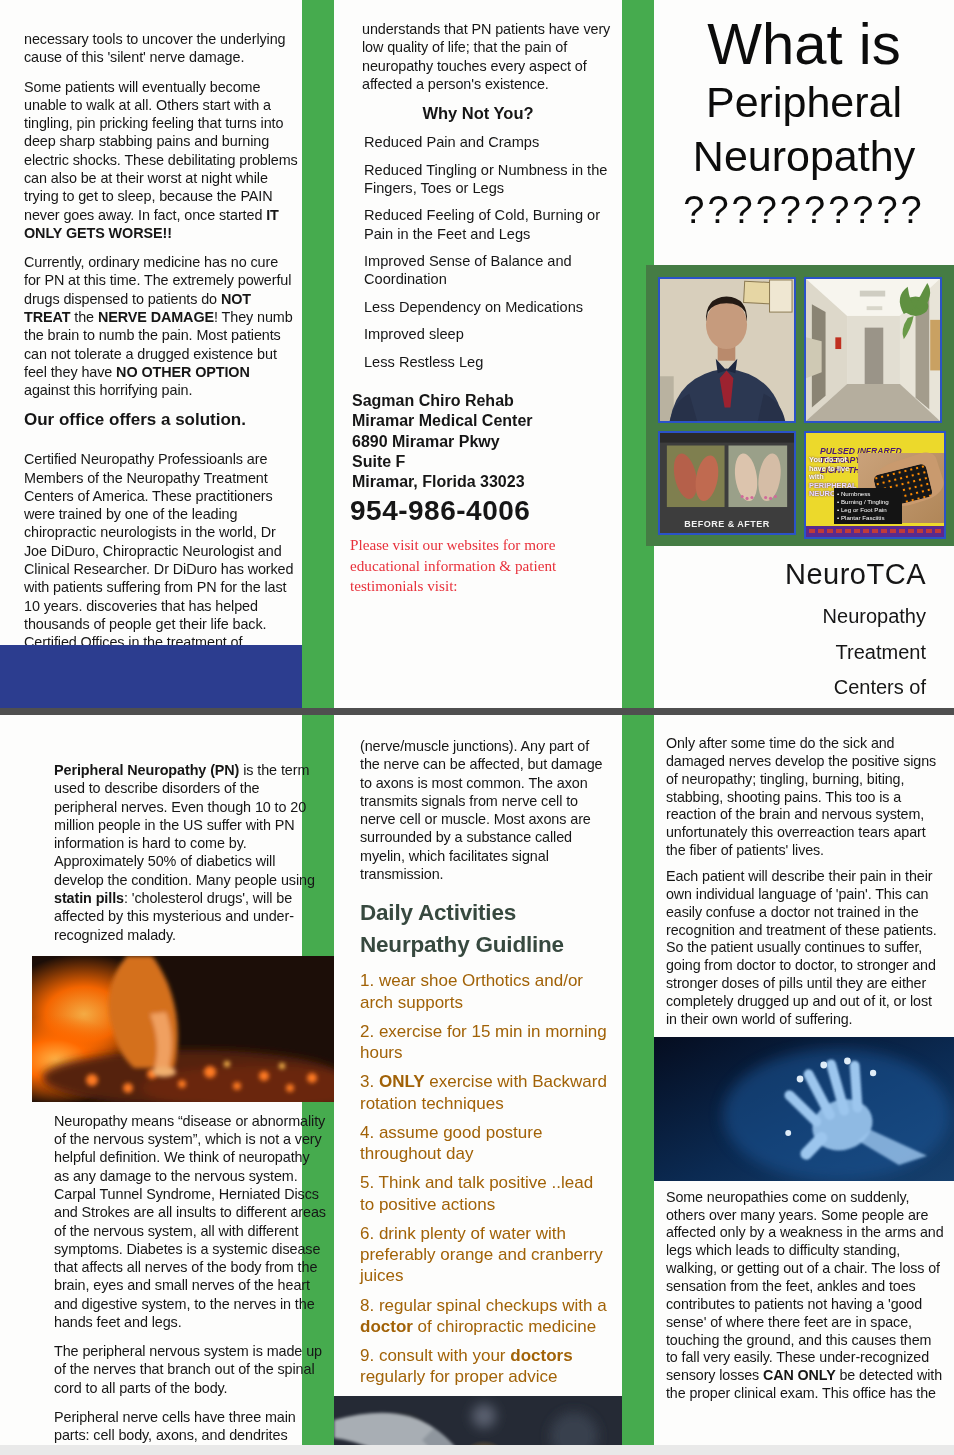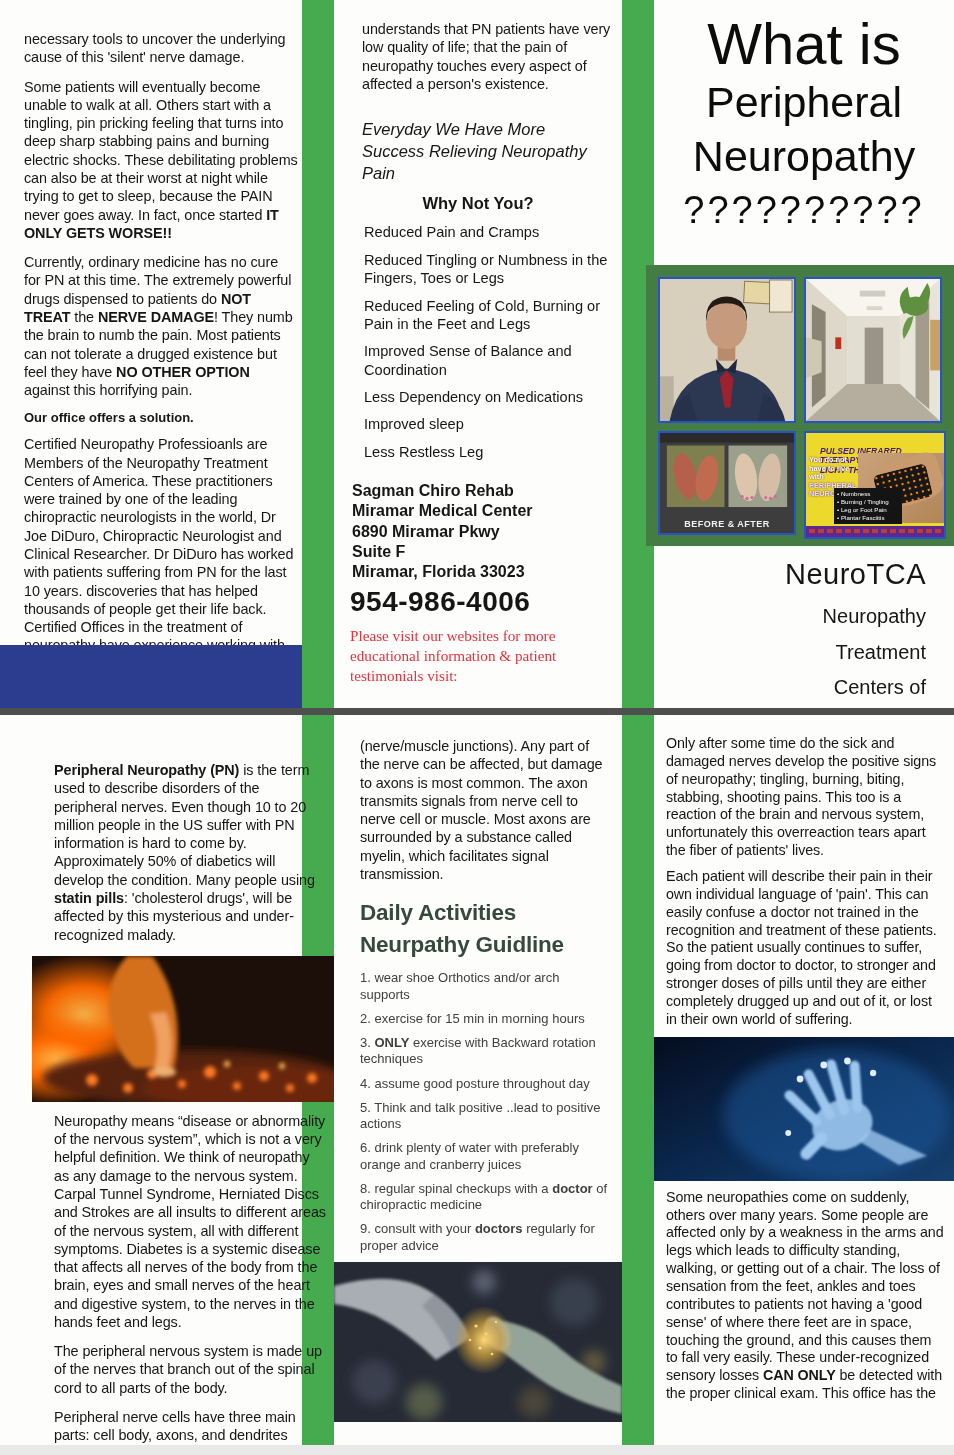--- a/index.html
+++ b/index.html
@@ -14,21 +14,21 @@
   .col{position:absolute;overflow:hidden;}
   .col-tl{left:0;top:0;width:302px;height:645px;padding:30px 4px 0 24px;box-sizing:border-box;}
   .col-tm{left:334px;top:0;width:288px;height:708px;padding:20px 10px 0 28px;box-sizing:border-box;}
   .col-tr{left:654px;top:0;width:300px;height:708px;}
   .col-bl{left:0;top:715px;width:302px;height:740px;padding:46px 8px 0 22px;box-sizing:border-box;margin-left:32px;}
   .col-bm{left:334px;top:715px;width:288px;height:740px;padding:22px 14px 0 26px;box-sizing:border-box;}
   .col-br{left:654px;top:715px;width:300px;height:740px;padding:20px 8px 0 12px;box-sizing:border-box;}
   
   .col p{margin:0 0 11px 0;font-size:14.4px;line-height:1.27;letter-spacing:-0.1px;}
   .col-br p{margin-bottom:8px;font-size:14.3px;line-height:1.25;}
-  .solution-h{font-size:13px;font-weight:bold;margin:2px 0 10px 0;}
+  .solution-h{font-size:17px;font-weight:bold;margin:2px 0 20px 0;}
   
   .italic-h{font-style:italic;font-size:16.5px;line-height:1.32;margin:26px 0 10px 0;}
   .why-not{font-weight:bold;font-size:16.5px;text-align:center;margin:10px 18px 10px 0;}
   .benefit{font-size:14.6px;line-height:1.26;margin:0 0 9px 2px;}
   .address{font-weight:bold;font-size:16px;line-height:1.27;margin:20px 0 0 -10px;}
   .phone{font-weight:bold;font-size:28px;letter-spacing:.5px;margin:3px 0 8px -12px;}
   .red-note{font-family:"Liberation Serif",serif;color:#e8303a;font-size:15.2px;line-height:1.32;margin-left:-12px;}
   
   .title-wrap{padding-top:12px;text-align:center;color:#0c0c0c;}
   .t1{font-size:58px;line-height:1.1;}
@@ -52,21 +52,21 @@
           text-shadow:0 0 2px #4a1878;}
   .ad-sub b{color:#e9dcff;}
   .ad-box{position:absolute;left:28px;bottom:13px;width:62px;background:#141414;color:#fff;font-size:6.2px;line-height:1.3;padding:2px 3px;}
   .ad-strip{position:absolute;left:0;right:0;bottom:0;height:11px;background:#5a2a8e;
             background-image:repeating-linear-gradient(90deg,transparent 0 3px,#c03a3a 3px 9px);background-size:100% 4px;background-position:0 3px;background-repeat:no-repeat;}
   .brand-block{position:absolute;left:0;top:558px;width:272px;text-align:right;}
   .brand-name{font-size:29px;letter-spacing:.5px;margin-bottom:8px;}
   .brand-line{font-size:20px;line-height:1.78;}
   
   .dg-head{color:#37493f;font-weight:bold;font-size:22.5px;line-height:1.4;margin:14px 0 10px 0;letter-spacing:-0.2px;}
-  .gl{font-size:13px;color:#404040;line-height:1.25;margin-bottom:8px;}
+  .gl{font-size:17px;color:#a16207;line-height:1.25;margin-bottom:8px;}
   
   .img-flow{position:relative;overflow:hidden;}
   .img-coals{height:146px;margin:12px -8px 10px -22px;}
   .img-neuron{height:160px;margin:8px -14px 0 -26px;}
   .img-hand{height:144px;margin:8px -8px 8px -12px;}
   .img-flow svg{display:block;width:100%;height:100%;}
   b{font-weight:bold;}
 </style>
 </head>
 <body>
@@ -81,21 +81,20 @@
   <div class="col col-tl">
     <p>necessary tools to uncover the underlying cause of this 'silent' nerve damage.</p>
     <p><span>Some patients will eventually become unable to walk at all. Others start with a tingling, pin pricking feeling that turns into deep sharp stabbing pains and burning electric shocks. These debilitating problems can also be at their worst at night while trying to get to sleep, because the PAIN never goes away. In fact, once started </span><b>IT ONLY GETS WORSE!!</b></p>
     <p><span>Currently, ordinary medicine has no cure for PN at this time.  The extremely powerful drugs dispensed to patients do </span><b>NOT TREAT</b><span> the </span><b>NERVE DAMAGE</b><span>! They numb the brain to numb the pain. Most patients can not tolerate a drugged existence but feel they have </span><b>NO OTHER OPTION</b><span> against this horrifying pain.</span></p>
     <div class="solution-h">Our office offers a solution.</div>
     <p>Certified Neuropathy Professioanls are Members of the Neuropathy Treatment Centers of America. These practitioners were trained by one of the leading chiropractic neurologists in the world, Dr Joe DiDuro, Chiropractic Neurologist and Clinical Researcher. Dr DiDuro has worked with patients suffering from PN for the last 10 years. discoveries that has helped thousands of people get their life back. Certified Offices in the treatment of neuropathy have experience working with PN patients. These members</p>
   </div>
 
   <div class="col col-tm">
     <p>understands that PN patients have very low quality of life; that the pain of neuropathy touches every aspect of affected a person's existence.</p>
-    <div class="italic-h">Everyday We Have More Success Relieving Neuropathy Pain</div>
     <div class="why-not">Why Not You?</div>
     <div>
       <div class="benefit">Reduced Pain and Cramps</div>
       <div class="benefit">Reduced Tingling or Numbness in the Fingers, Toes or Legs</div>
       <div class="benefit">Reduced Feeling of Cold, Burning or Pain in the Feet and Legs</div>
       <div class="benefit">Improved Sense of Balance and Coordination</div>
       <div class="benefit">Less Dependency on Medications</div>
       <div class="benefit">Improved sleep</div>
       <div class="benefit">Less Restless Leg</div>
     </div>

